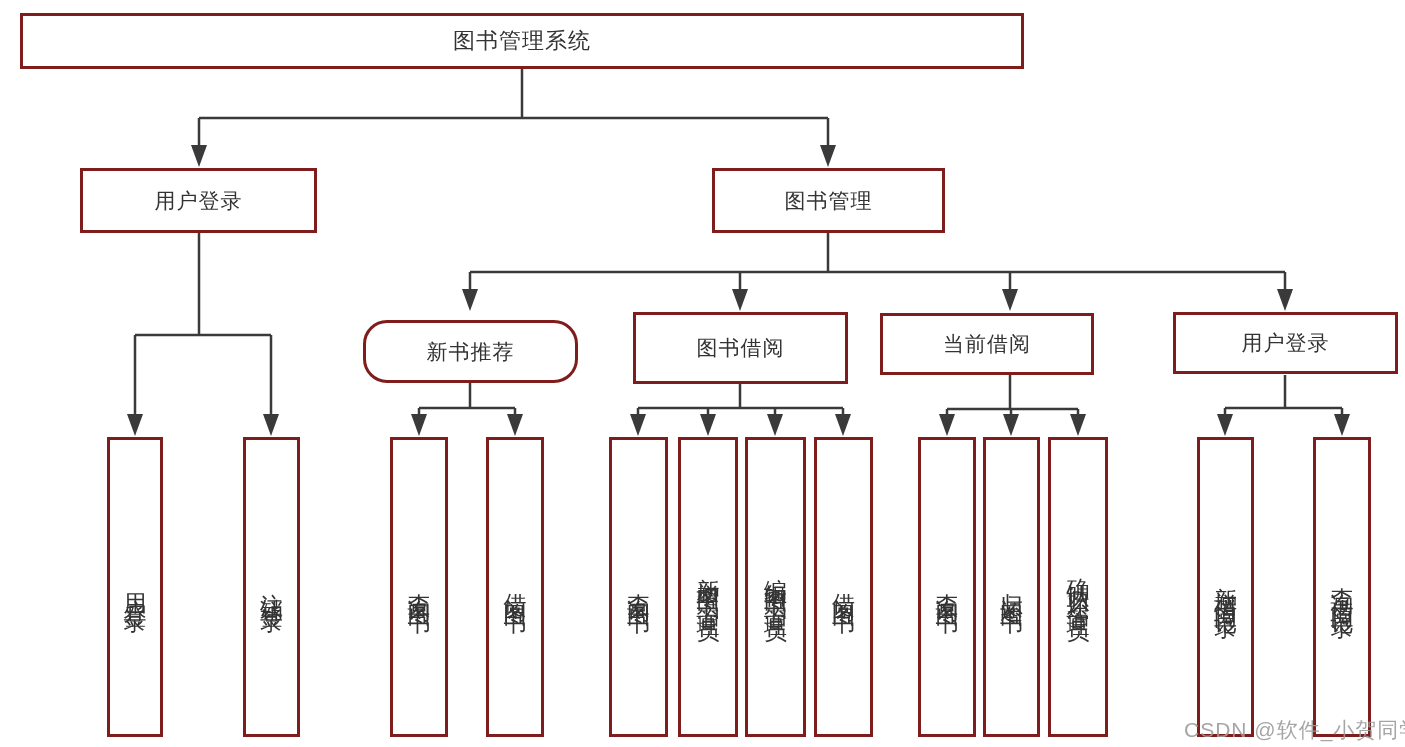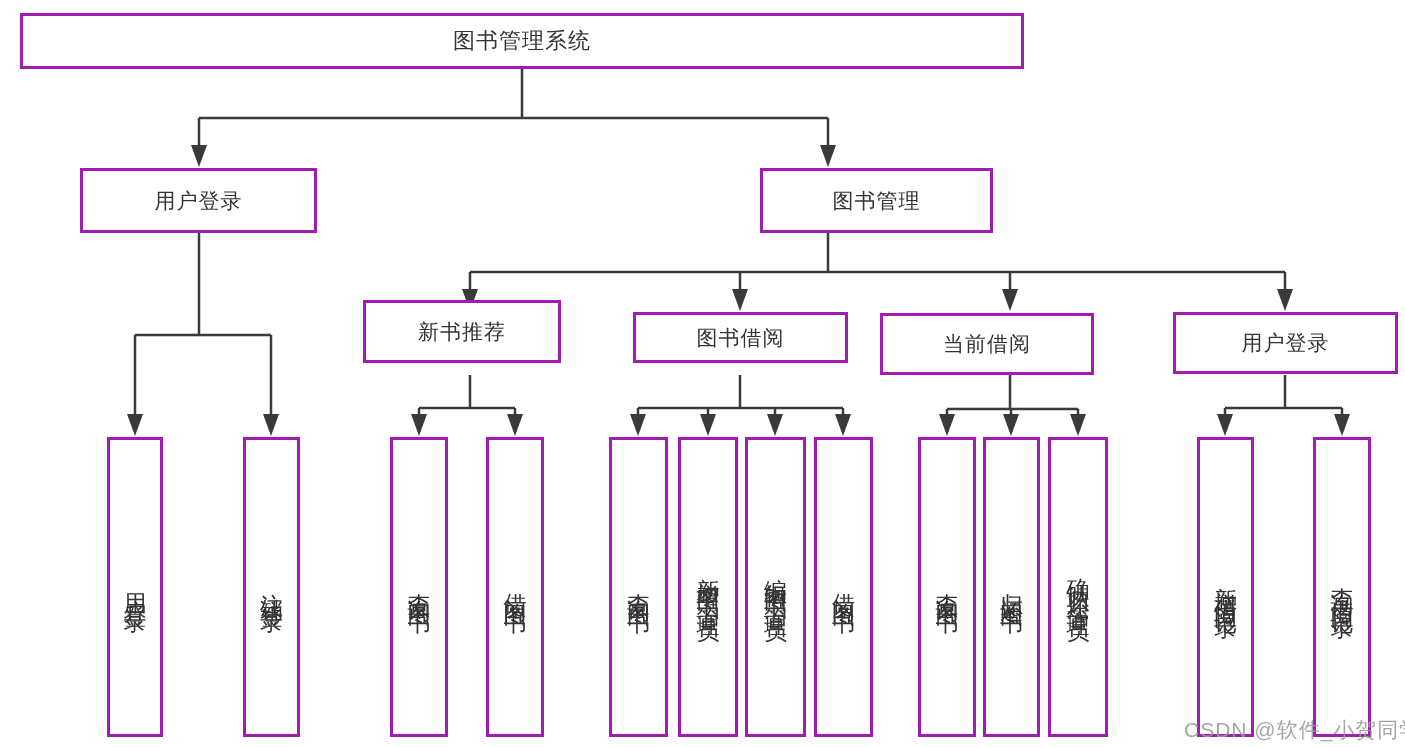--- a/index.html
+++ b/index.html
@@ -18,21 +18,21 @@
   }
   #connectors {
     position: absolute;
     left: 0;
     top: 0;
     z-index: 1;
   }
   .box {
     position: absolute;
     box-sizing: border-box;
-    border: 3px solid #a21caf;
+    border: 3px solid #7f1d1d;
     background: #ffffff;
     display: flex;
     align-items: center;
     justify-content: center;
     z-index: 2;
   }
   .hlabel {
     font-size: 21px;
     letter-spacing: 1px;
     white-space: nowrap;
@@ -111,28 +111,28 @@
     </g>
   </svg>
 
   <div class="box" style="left:20px; top:13px; width:1004px; height:56px;">
     <span class="root-label">图书管理系统</span>
   </div>
 
   <div class="box" style="left:80px; top:168px; width:237px; height:65px;">
     <span class="hlabel">用户登录</span>
   </div>
-  <div class="box" style="left:712px; top:168px; width:233px; height:65px;margin-left:48px;">
+  <div class="box" style="left:712px; top:168px; width:233px; height:65px;">
     <span class="hlabel">图书管理</span>
   </div>
 
-  <div class="box" style="left:363px; top:300px; width:198px; height:63px;">
+  <div class="box" style="left:363px; top:320px; width:215px; height:63px;border-radius:24px;">
     <span class="hlabel">新书推荐</span>
   </div>
-  <div class="box" style="left:633px; top:312px; width:215px; height:51px;justify-content:center;">
+  <div class="box" style="left:633px; top:312px; width:215px; height:72px;justify-content:center;">
     <span class="hlabel">图书借阅</span>
   </div>
   <div class="box" style="left:880px; top:313px; width:214px; height:62px;">
     <span class="hlabel">当前借阅</span>
   </div>
   <div class="box" style="left:1173px; top:312px; width:225px; height:62px;">
     <span class="hlabel">用户登录</span>
   </div>
 
   <div class="box vbox" style="left:107px; width:56px;">

